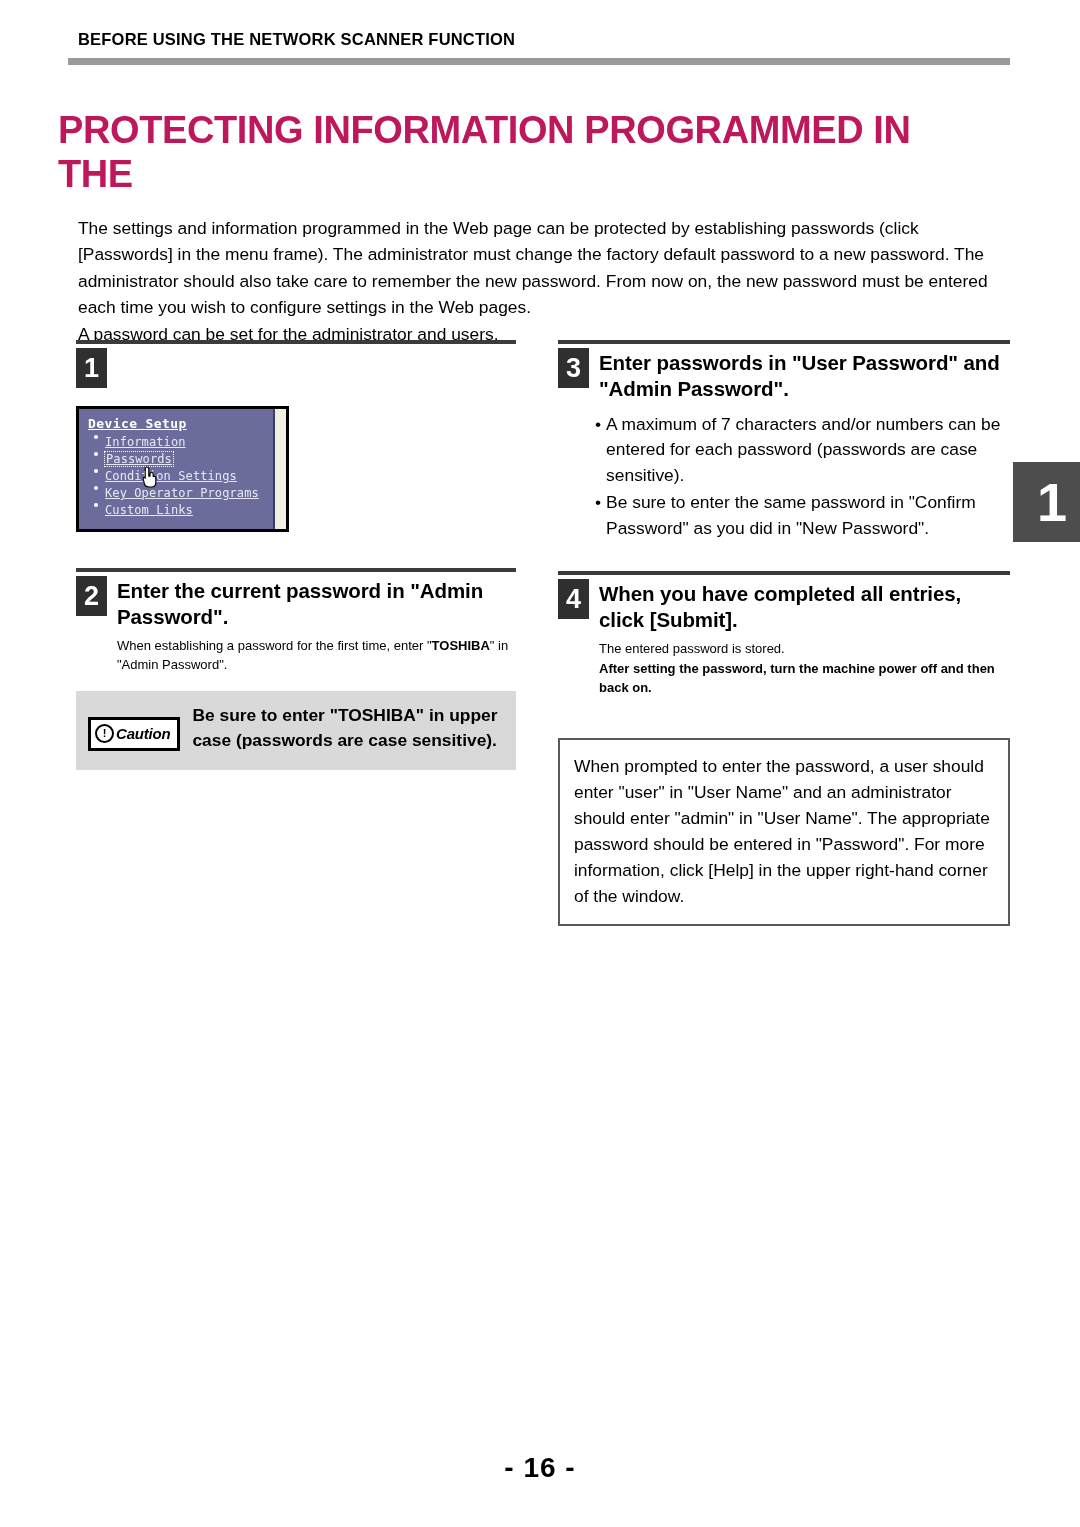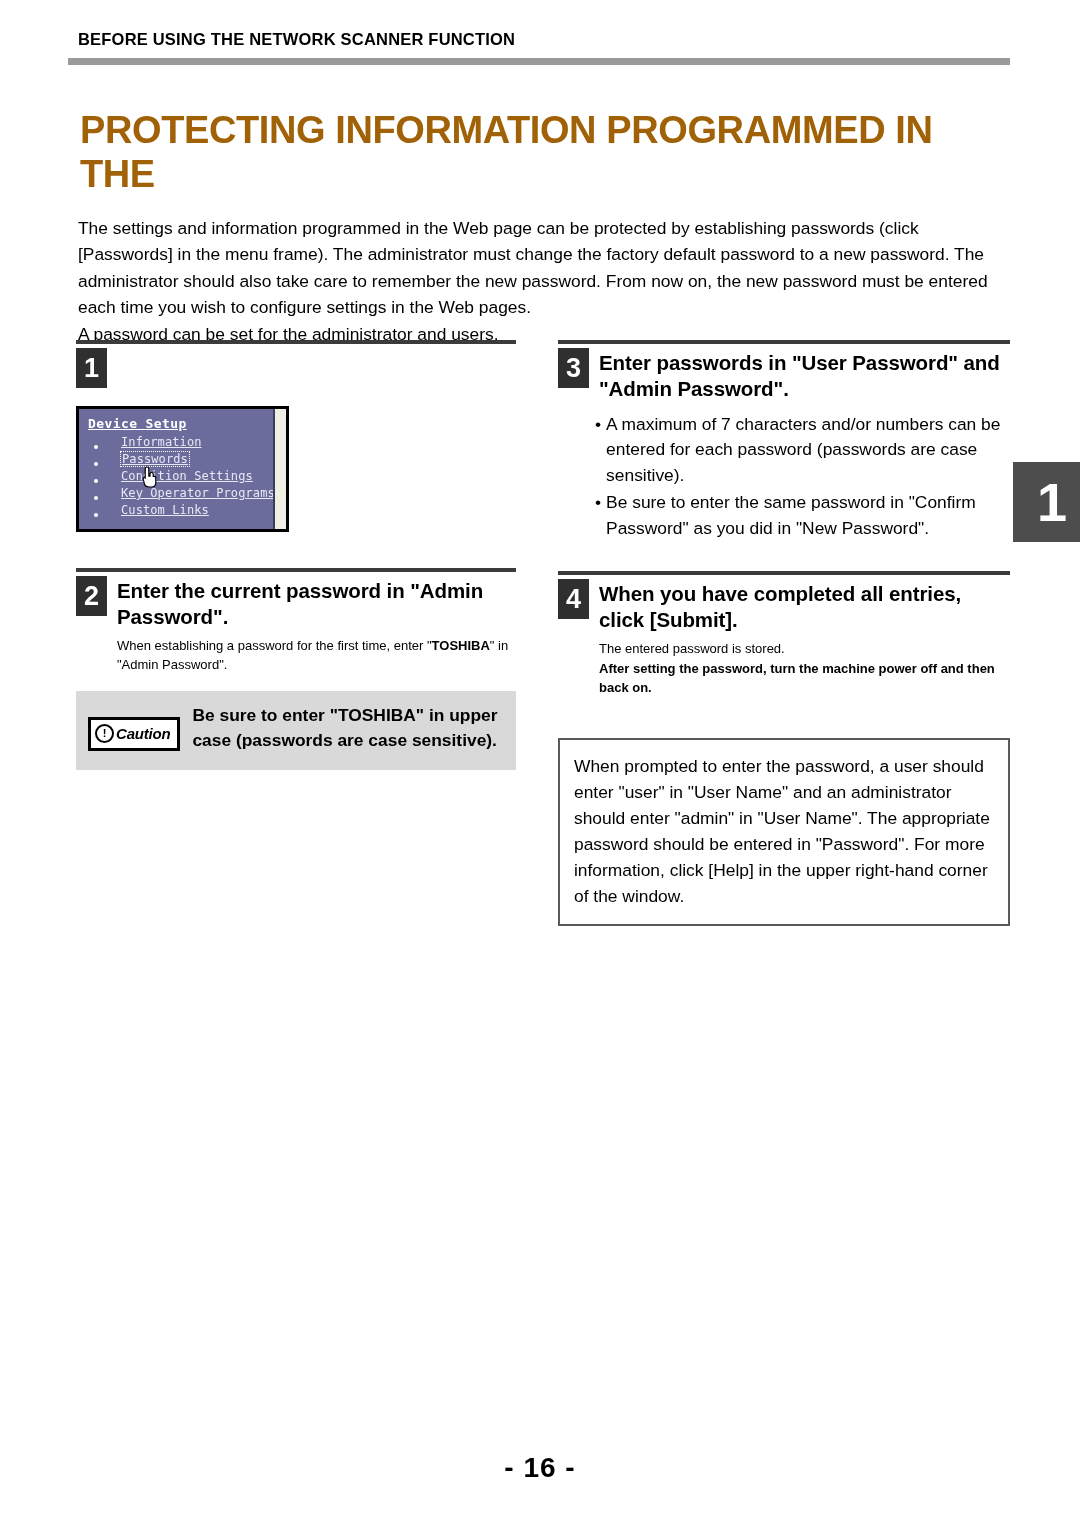--- a/index.html
+++ b/index.html
@@ -39,28 +39,28 @@
     left: 68px;
     top: 58px;
     width: 942px;
     height: 7px;
     background: #9a9a9a;
   }
 
   
   .doc-title {
     position: absolute;
-    left: 80px;
+    left: 58px;
     top: 108px;
     width: 930px;
     font-size: 38px;
     font-weight: bold;
     line-height: 1.16;
     letter-spacing: -0.4px;
-    color: #a16207;
+    color: #be185d;
   }
   .doc-title .t-line2 { display: block; }
 
   
   .intro {
     position: absolute;
     left: 78px;
     top: 215px;
     width: 930px;
     font-size: 17.4px;
@@ -173,22 +173,22 @@
     color: #ffffff;
     font-family: "DejaVu Sans Mono", monospace;
     font-size: 13px;
     font-weight: bold;
     letter-spacing: 0.4px;
     text-decoration: underline;
     margin-bottom: 4px;
   }
   .menu-item {
     display: flex;
-    align-items: flex-end;
-    gap: 23px;
+    align-items: flex-start;
+    gap: 7px;
     margin: 0 0 3px 6px;
   }
   .menu-item .mdot {
     width: 4px;
     height: 4px;
     background: #ffffff;
     border-radius: 50%;
     flex: 0 0 auto;
   }
   .menu-item .mlabel {

